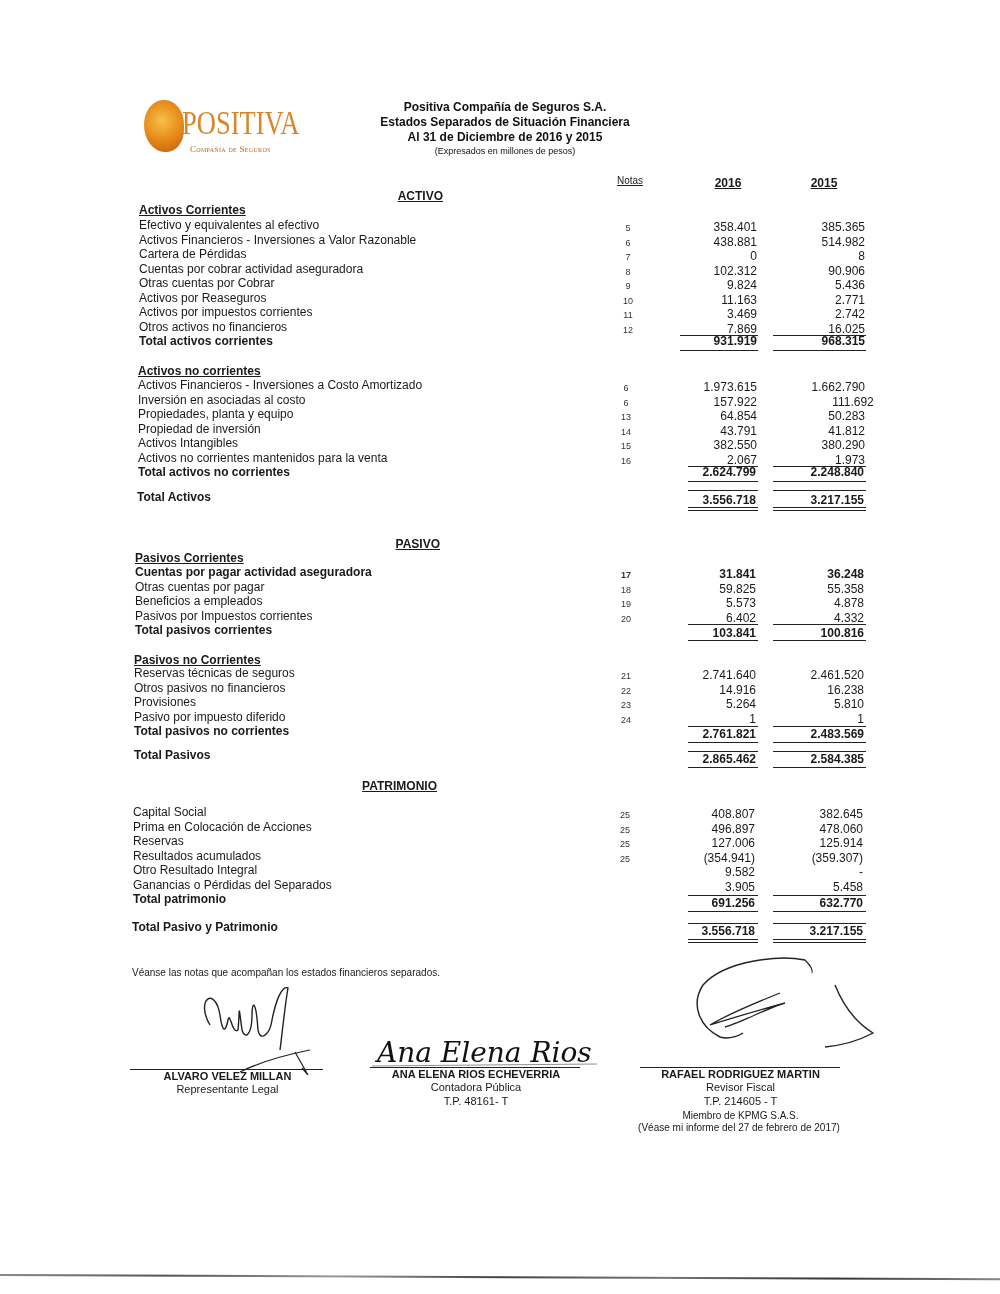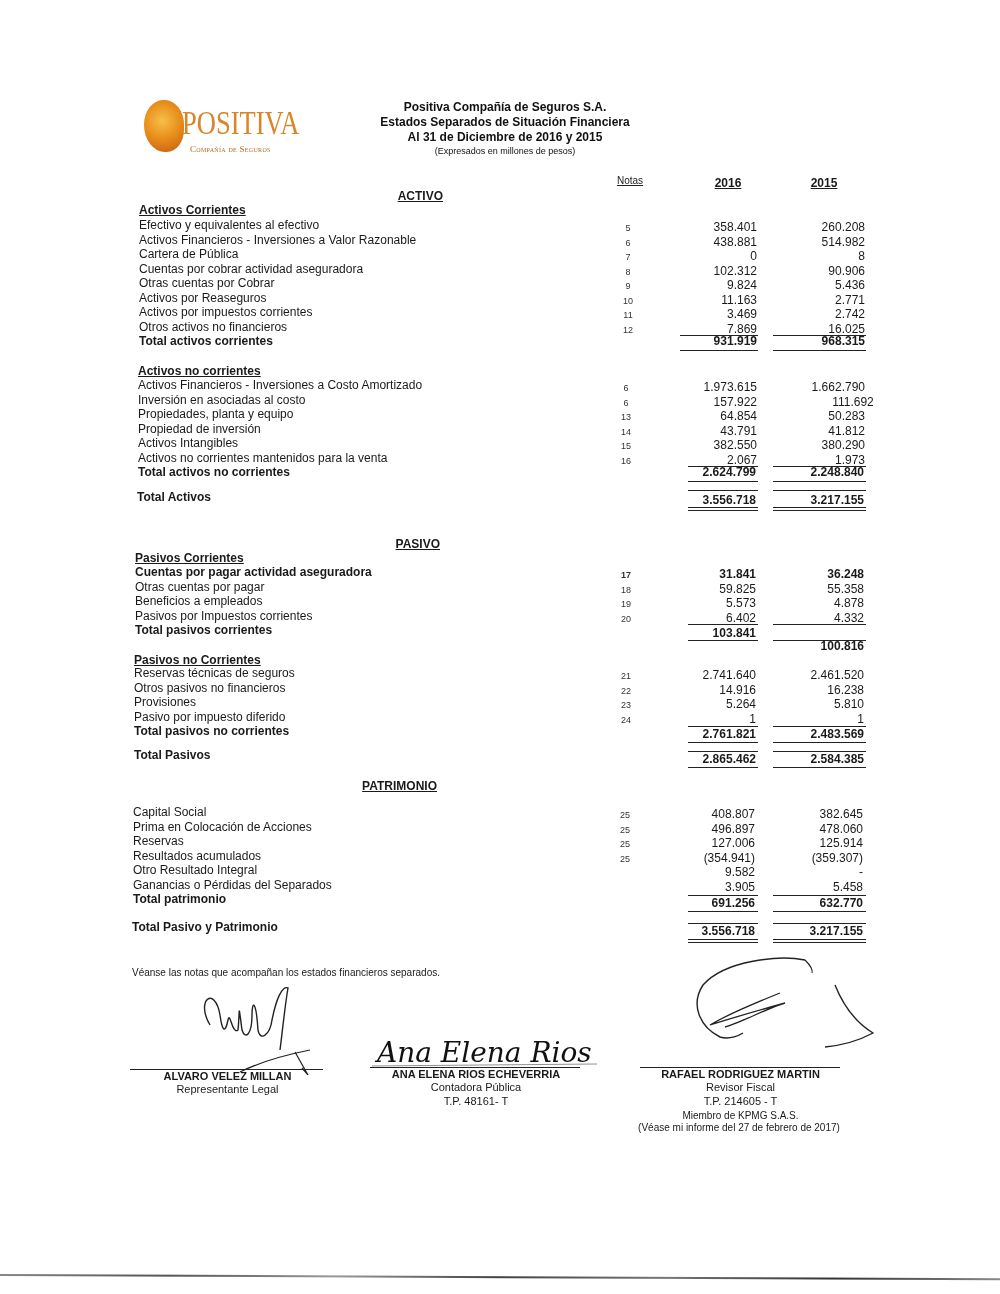--- a/index.html
+++ b/index.html
@@ -59,30 +59,30 @@
 <div class="abs col-hd" style="left:789px; top:176px;">2015</div>
 
 <div class="abs sec-title" style="left:303px; top:189px;">ACTIVO</div>
 <div class="abs sub-title" style="left:139px; top:203px;">Activos Corrientes</div>
 
 <div id="activo-corr">
     <div class="row" style="left: 139px; top: 218px; width: 740px;">
       <span class="lbl">Efectivo y equivalentes al efectivo</span>
       <span class="nota" style="left: 474px; top: 3px;">5</span>
       <span class="v16" style="left: 538px; top: 2px;">358.401</span>
-      <span class="v15" style="left: 646px; top: 2px;">260.208</span>
+      <span class="v15" style="left: 646px; top: 2px;">385.365</span>
     </div>
     <div class="row" style="left: 139px; top: 232.5px; width: 740px;">
       <span class="lbl">Activos Financieros - Inversiones a Valor Razonable</span>
       <span class="nota" style="left: 474px; top: 3px;">6</span>
       <span class="v16" style="left: 538px; top: 2px;">438.881</span>
       <span class="v15" style="left: 646px; top: 2px;">514.982</span>
     </div>
     <div class="row" style="left: 139px; top: 247px; width: 740px;">
-      <span class="lbl">Cartera de Pública</span>
+      <span class="lbl">Cartera de Pérdidas</span>
       <span class="nota" style="left: 474px; top: 3px;">7</span>
       <span class="v16" style="left: 538px; top: 2px;">0</span>
       <span class="v15" style="left: 646px; top: 2px;">8</span>
     </div>
     <div class="row" style="left: 139px; top: 261.5px; width: 740px;">
       <span class="lbl">Cuentas por cobrar actividad aseguradora</span>
       <span class="nota" style="left: 474px; top: 3px;">8</span>
       <span class="v16" style="left: 538px; top: 2px;">102.312</span>
       <span class="v15" style="left: 646px; top: 2px;">90.906</span>
     </div>
@@ -208,21 +208,21 @@
       <span class="nota" style="left: 476px; top: 3px;">20</span>
       <span class="v16" style="left: 541px; top: 2px;">6.402</span>
       <span class="v15" style="left: 649px; top: 2px;">4.332</span>
     </div>
   </div>
 <div class="abs line" style="left:688px; top:624px; width:70px;"></div>
 <div class="abs line" style="left:773px; top:624px; width:93px;"></div>
 <div class="row total" style="left:135px; top:623px; width:730px;">
   <span class="lbl">Total pasivos corrientes</span>
   <span class="v16" style="left:541px; top:3px;">103.841</span>
-  <span class="v15" style="left:649px; top:16px;">100.816</span>
+  <span class="v15" style="left:649px; top:3px;">100.816</span>
 </div>
 <div class="abs line" style="left:688px; top:640px; width:70px;"></div>
 <div class="abs line" style="left:773px; top:640px; width:93px;"></div>
 
 <div class="abs sub-title" style="left:134px; top:653px;">Pasivos no Corrientes</div>
 <div id="pasivo-nocorr">
     <div class="row" style="left: 134px; top: 666px; width: 740px;">
       <span class="lbl">Reservas técnicas de seguros</span>
       <span class="nota" style="left: 477px; top: 3px;">21</span>
       <span class="v16" style="left: 542px; top: 2px;">2.741.640</span>

